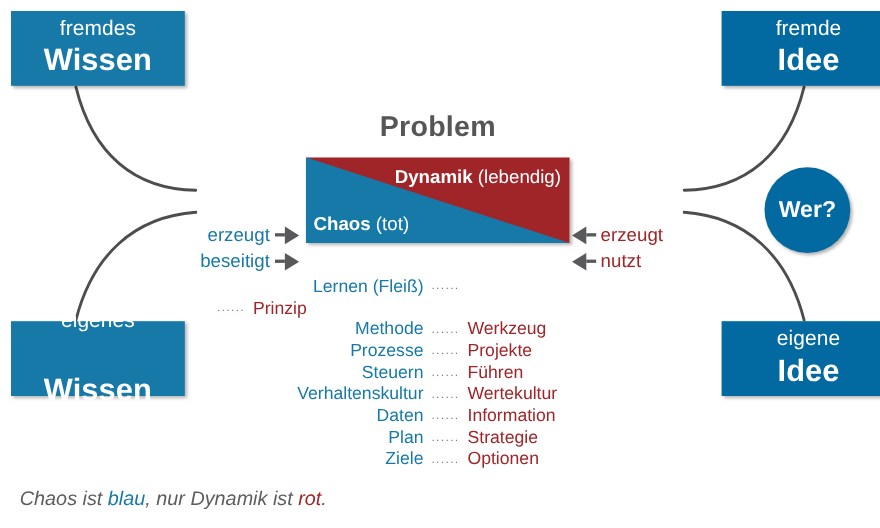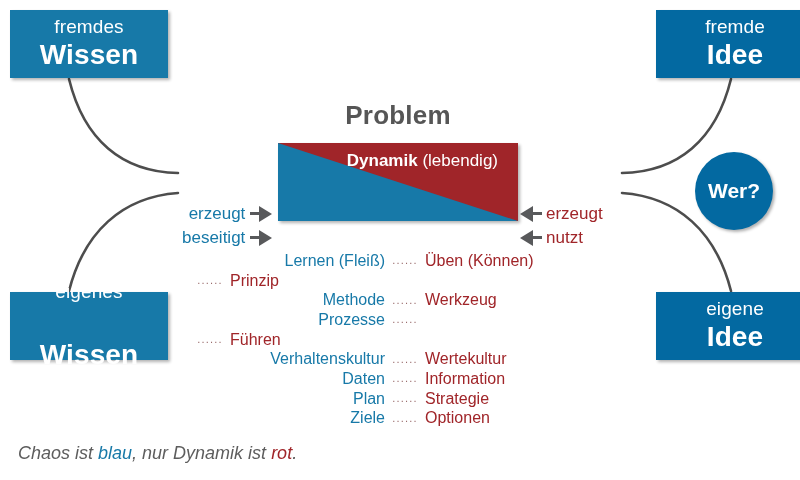--- a/index.html
+++ b/index.html
@@ -120,21 +120,21 @@
     clip-path: polygon(0 0, 100% 100%, 0 100%);
   }
   #problem-box .lbl {
     position: absolute;
     color: #ffffff;
     font-size: 17px;
     white-space: nowrap;
   }
   #problem-box .lbl b { font-weight: bold; }
   #problem-box .lbl span { font-weight: 400; }
-  #label-dynamik { right: 20px;  top: 8px; margin-left: 25px; }
+  #label-dynamik { right: 8px;  top: 8px; margin-left: 25px; }
   #label-chaos   { left: 7px;   bottom: 7px; }
 
   
   .arrowgroup {
     position: absolute;
     display: flex;
     flex-direction: column;
     gap: 5px;
     margin-top: 44px;
   }
@@ -254,20 +254,21 @@
   <div class="circle red-fill" id="circle-wer">
     <span>Wer?</span>
   </div>
 
   <div id="problem-title">Problem</div>
 
   <div id="problem-box">
     <div class="tri-red"></div>
     <div class="tri-blue"></div>
     <div class="lbl" id="label-dynamik"><b>Dynamik</b><span> (lebendig)</span></div>
+    <div class="lbl" id="label-chaos"><b>Chaos</b><span> (tot)</span></div>
   </div>
 
   <div class="arrowgroup" id="arrows-left">
     <div class="arrowrow">
       <span class="txt">erzeugt</span>
       <span class="arrow-tail"></span>
       <span class="arrow-head arrow-head-right"></span>
     </div>
     <div class="arrowrow">
       <span class="txt">beseitigt</span>
@@ -286,36 +287,37 @@
       <span class="arrow-head arrow-head-left"></span>
       <span class="arrow-tail"></span>
       <span class="txt">nutzt</span>
     </div>
   </div>
 
   <div id="wordpairs">
       <div class="pairrow">
         <div class="left">Lernen (Fleiß)</div>
         <div class="dots">......</div>
-        <div class="right">Üben (Können)</div>
       </div>
       <div class="pairrow">
         <div class="dots">......</div>
         <div class="right">Prinzip</div>
       </div>
       <div class="pairrow">
         <div class="left">Methode</div>
         <div class="dots">......</div>
         <div class="right">Werkzeug</div>
       </div>
       <div class="pairrow">
         <div class="left">Prozesse</div>
         <div class="dots">......</div>
-      </div>
-      <div class="pairrow">
+        <div class="right">Projekte</div>
+      </div>
+      <div class="pairrow">
+        <div class="left">Steuern</div>
         <div class="dots">......</div>
         <div class="right">Führen</div>
       </div>
       <div class="pairrow">
         <div class="left">Verhaltenskultur</div>
         <div class="dots">......</div>
         <div class="right">Wertekultur</div>
       </div>
       <div class="pairrow">
         <div class="left">Daten</div>

